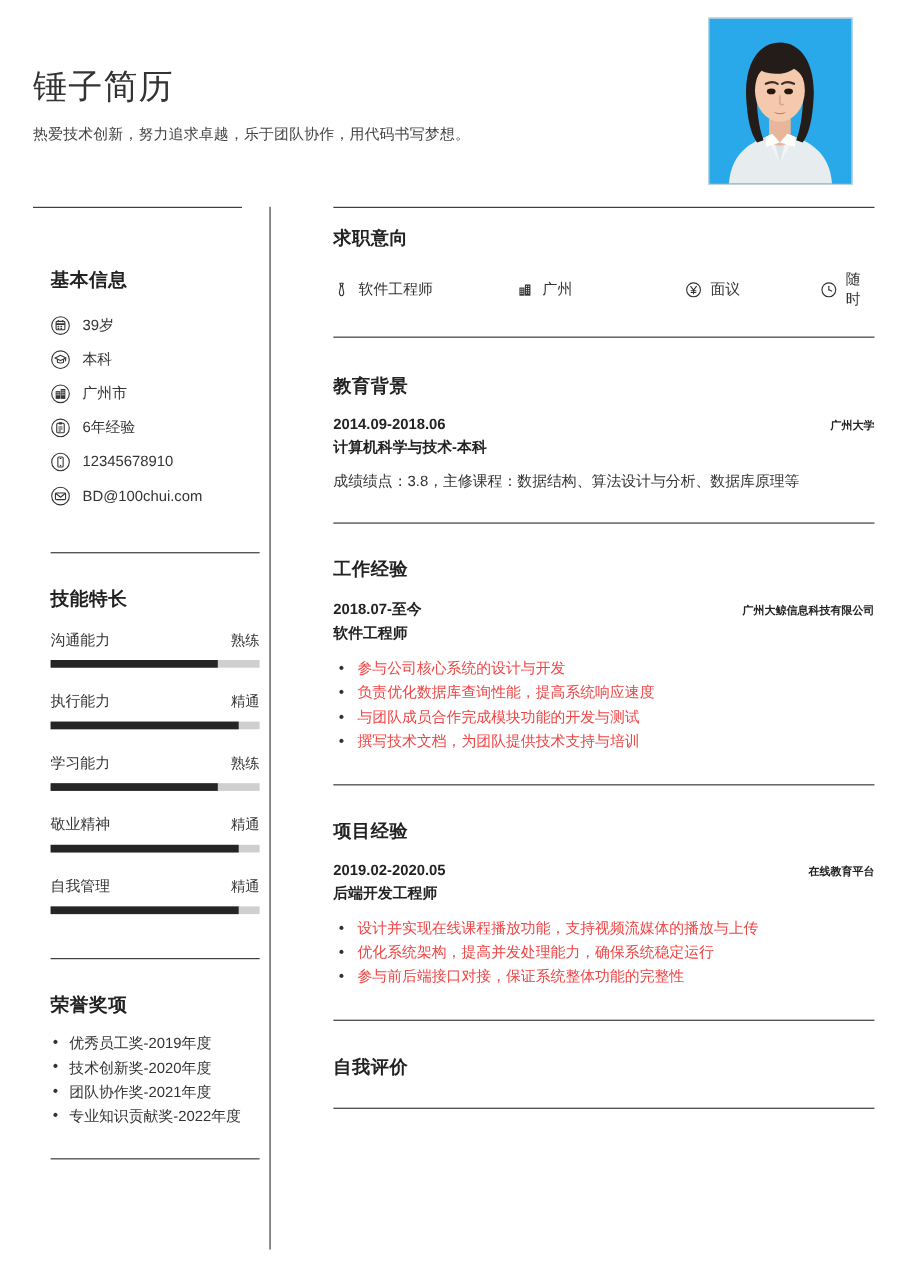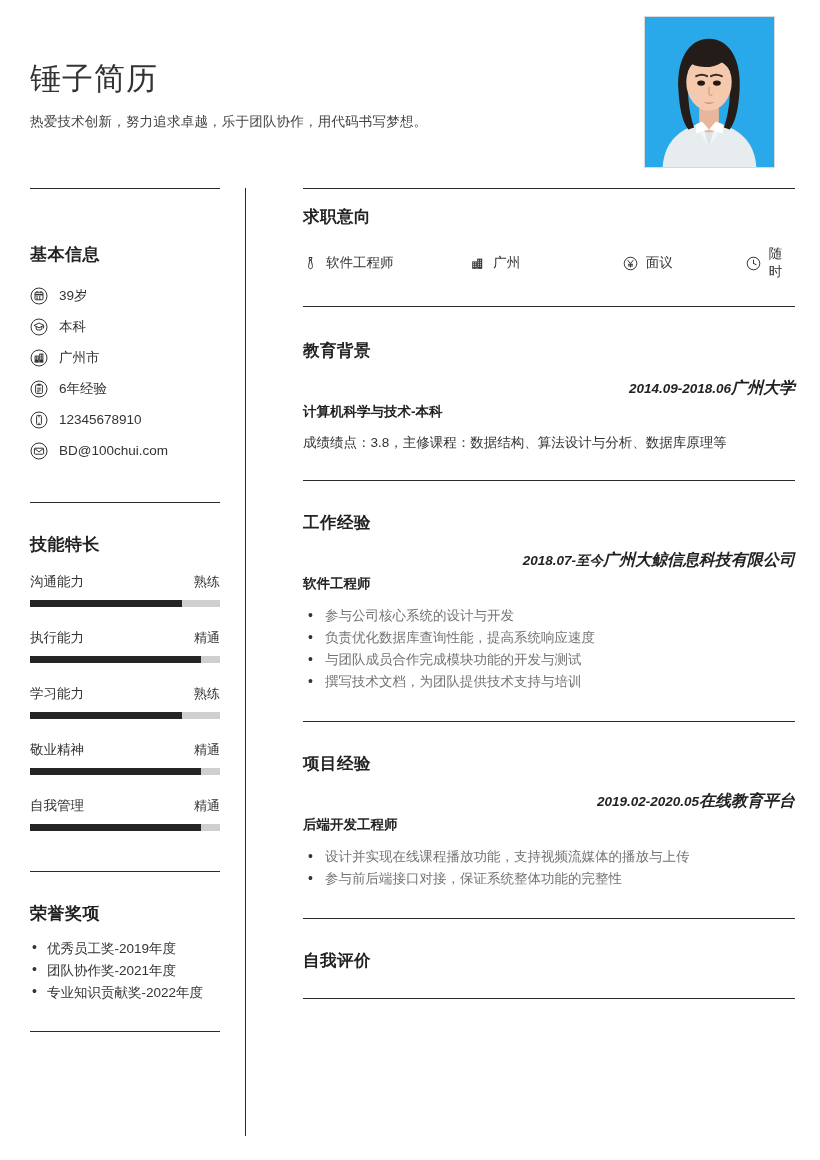--- a/index.html
+++ b/index.html
@@ -27,21 +27,21 @@
     width:131px; height:152px;
     border:1px solid #d9d9d9;
     background:#29a8e8;
     overflow:hidden;
   }
   .photo svg { display:block; width:100%; height:100%; }
 
   
   .columns { position:absolute; left:0; top:180px; width:820px; height:980px; }
 
-  .col-left  { position:absolute; left:30px;  top:0; width:190px; }
+  .col-left  { position:absolute; left:46px;  top:0; width:190px; }
   .col-right { position:absolute; left:303px; top:0; width:492px; }
 
   .vdivider {
     position:absolute; left:245px; top:8px;
     width:1px; height:972px; background:#2b2b2b;
   }
   .top-rule-left {
     position:absolute; left:30px; top:8px; width:190px; height:1px; background:#2b2b2b;
   }
   .top-rule-right {
@@ -97,32 +97,31 @@
   .r-rule { width:492px; height:1px; background:#2b2b2b; }
 
   .intent-row { display:flex; margin-top:17px; }
   .intent-item { display:flex; align-items:center; }
   .intent-ico { width:15px; height:15px; margin-right:8px; flex:none;
                 display:flex; align-items:center; justify-content:center; }
   .intent-ico svg { display:block; }
   .intent-text { font-size:13.5px; color:#333333; }
 
   .entry-head {
-    display:flex; justify-content:flex-end; align-items:baseline;
+    display:flex; justify-content:space-between; align-items:baseline;
     margin-top:16px;
-    font-style:italic;
   }
   .entry-date { font-size:13.5px; font-weight:bold; color:#222222; }
-  .entry-org  { font-size:16px; font-weight:bold; color:#222222; }
+  .entry-org  { font-size:10px; font-weight:bold; color:#222222; }
   .entry-role { font-size:13.5px; font-weight:bold; color:#222222; margin-top:4px; }
   .entry-note { font-size:13.5px; color:#333333; margin-top:13px; }
 
   .bullets { list-style:none; margin-top:12px; }
   .bullet {
-    position:relative; font-size:13.5px; color:#737373;
+    position:relative; font-size:13.5px; color:#ef4444;
     line-height:22px; padding-left:22px;
   }
   .bullet::before {
     content:"\2022"; position:absolute; left:5px; top:-1px;
     font-size:14px; color:#333333;
   }
 </style>
 </head>
 <body>
 
@@ -322,20 +321,21 @@
           </div>
         </div>
       </div>
 
       <div class="l-rule" style="margin-top:40px;"></div>
 
       <div class="l-section" style="padding-top:30px;">
         <div class="l-title">荣誉奖项</div>
         <ul class="honor-list">
           <li class="honor-item">优秀员工奖-2019年度</li>
+          <li class="honor-item">技术创新奖-2020年度</li>
           <li class="honor-item">团队协作奖-2021年度</li>
           <li class="honor-item">专业知识贡献奖-2022年度</li>
         </ul>
       </div>
 
       <div class="l-rule" style="margin-top:28px;"></div>
     </div>
 
     <div class="col-right">
 
@@ -436,20 +436,21 @@
 
       <div class="r-section" style="padding-top:31px;">
         <div class="r-title">项目经验</div>
         <div class="entry-head">
           <span class="entry-date">2019.02-2020.05</span>
           <span class="entry-org">在线教育平台</span>
         </div>
         <div class="entry-role">后端开发工程师</div>
         <ul class="bullets">
           <li class="bullet">设计并实现在线课程播放功能，支持视频流媒体的播放与上传</li>
+          <li class="bullet">优化系统架构，提高并发处理能力，确保系统稳定运行</li>
           <li class="bullet">参与前后端接口对接，保证系统整体功能的完整性</li>
         </ul>
       </div>
 
       <div class="r-rule" style="margin-top:28px;"></div>
 
       <div class="r-section" style="padding-top:31px;">
         <div class="r-title">自我评价</div>
       </div>
 

